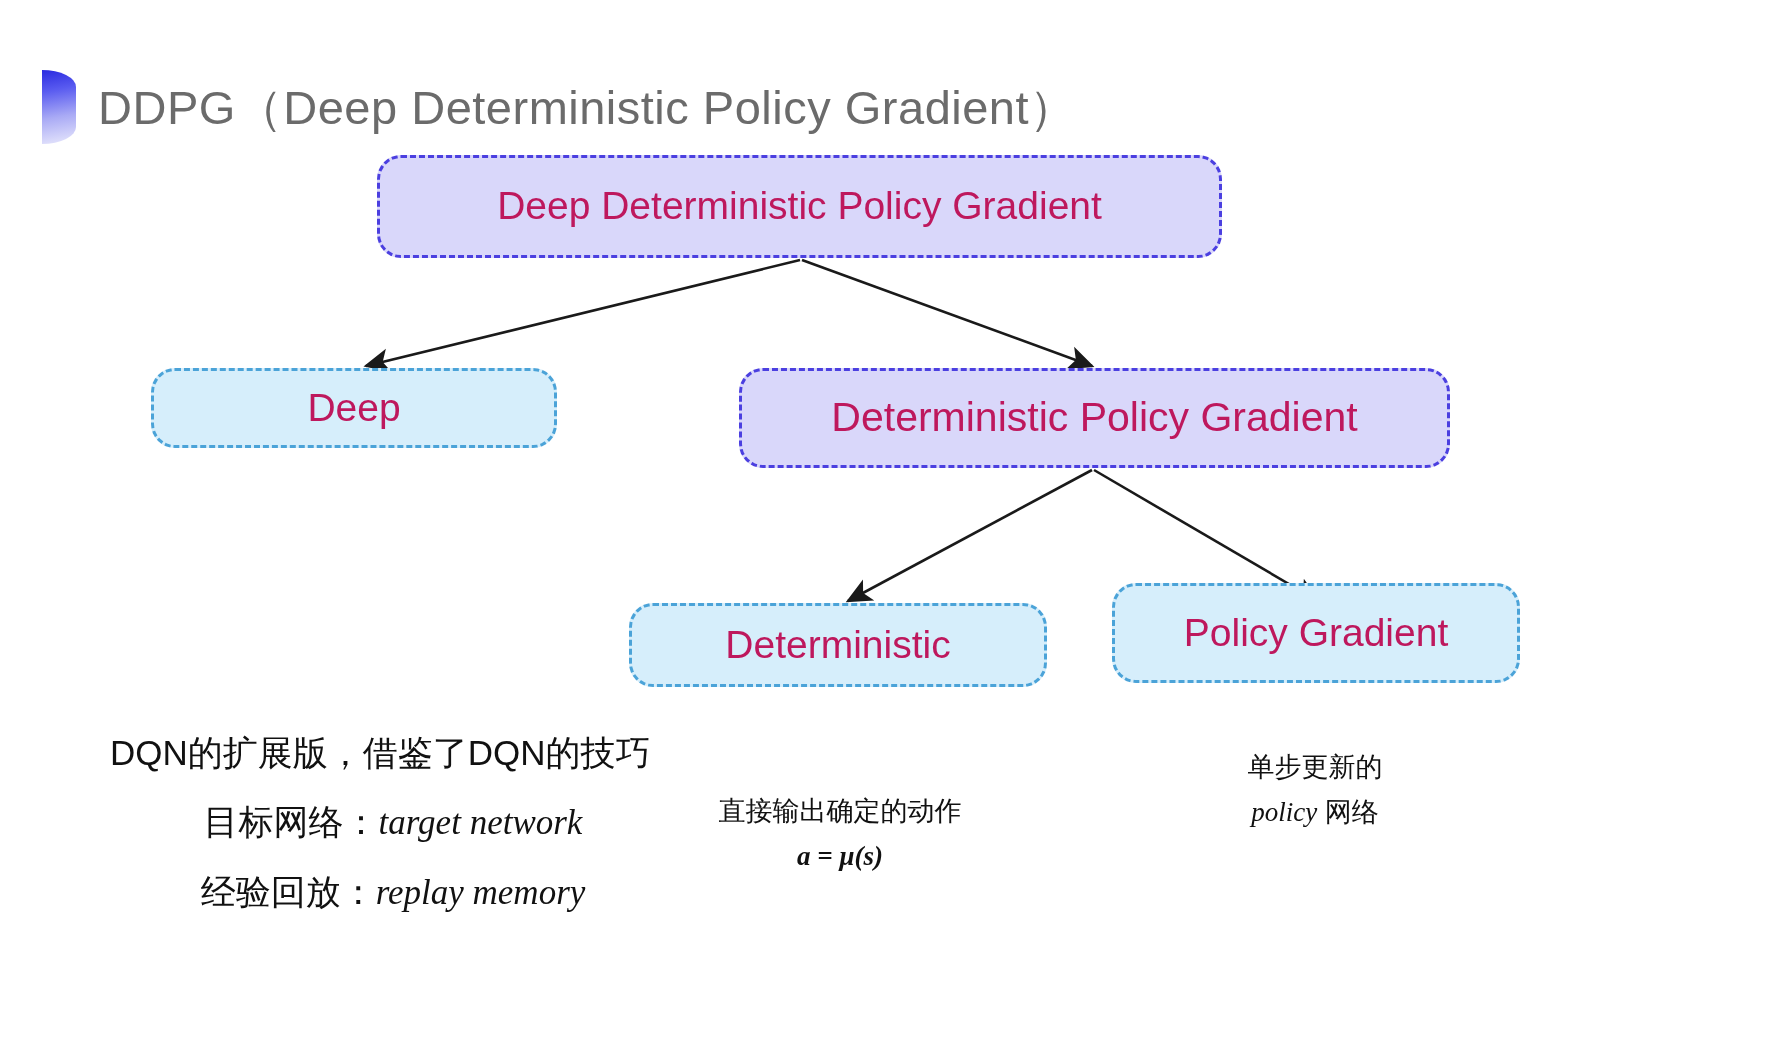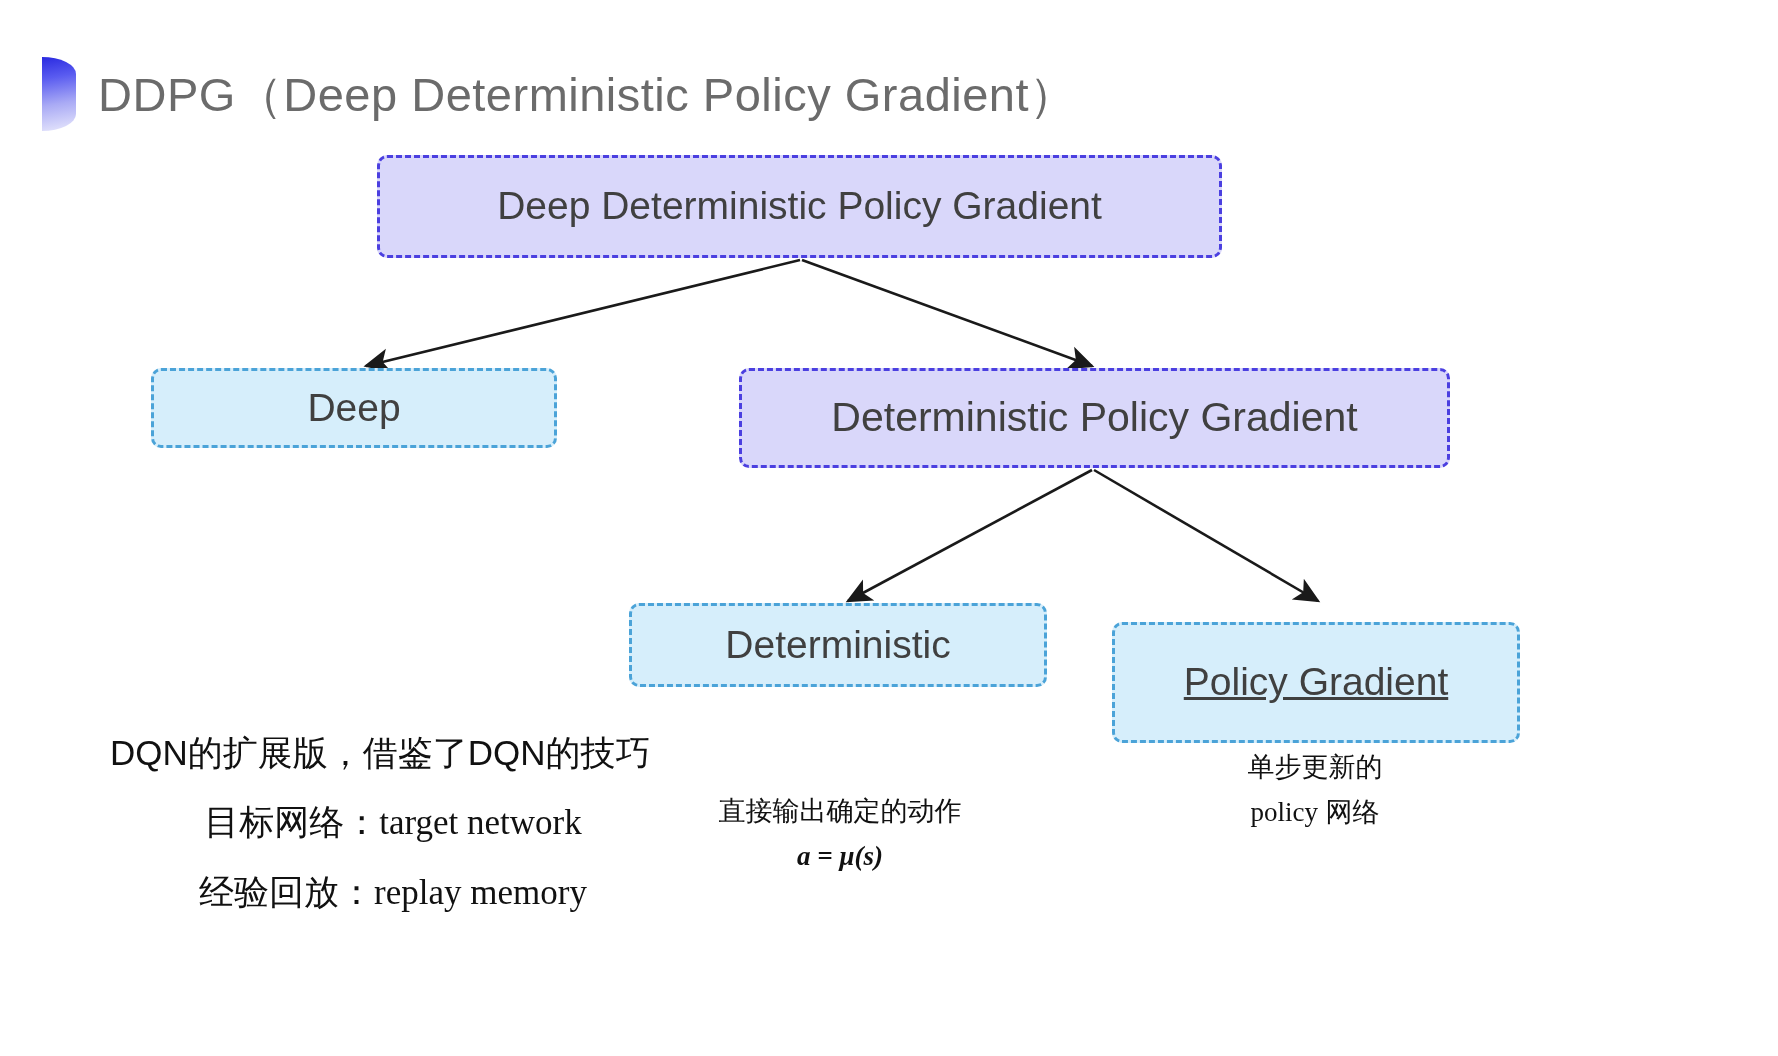--- a/index.html
+++ b/index.html
@@ -16,21 +16,21 @@
     width: 1778px;
     height: 1056px;
     background: #ffffff;
     overflow: hidden;
   }
 
   
   #title-row {
     position: absolute;
     left: 42px;
-    top: 52px;
+    top: 65px;
     height: 84px;
     display: flex;
     align-items: center;
   }
   #title-bullet {
     width: 34px;
     height: 74px;
     margin-right: 22px;
     border-top-right-radius: 74px 37px;
     border-bottom-right-radius: 74px 37px;
@@ -56,53 +56,54 @@
   }
 
   
   .node {
     position: absolute;
     box-sizing: border-box;
     display: flex;
     align-items: center;
     justify-content: center;
     text-align: center;
-    border-radius: 10px;
+    border-radius: 24px;
     border-style: dashed;
     border-width: 3px;
     font-weight: 400;
-    color: #404040;
+    color: #be185d;
     line-height: 1.15;
   }
   .node.purple {
     background: #d9d7fa;
     border-color: #4b3fe0;
   }
   .node.blue {
     background: #d6eefb;
     border-color: #4ba3d8;
   }
 
   #node-root  { left: 377px; top: 155px; width: 845px; height: 103px; font-size: 39px; }
   #node-deep  { left: 151px; top: 368px; width: 406px; height: 80px; font-size: 39px; }
   #node-dpg   { left: 739px; top: 368px; width: 711px; height: 100px; font-size: 41px; }
   #node-det   { left: 629px; top: 603px; width: 418px; height: 84px; font-size: 39px; }
-  #node-pg    { left: 1112px; top: 622px; width: 408px; height: 121px; font-size: 39px; text-decoration: underline; }
+  #node-pg    { left: 1112px; top: 583px; width: 408px; height: 100px; font-size: 39px; }
 
   
   .annot {
     position: absolute;
     color: #111111;
     text-align: center;
     line-height: 1.45;
     white-space: nowrap;
   }
   .annot .ln { display: block; }
   .serif-italic {
     font-family: "Liberation Serif", "DejaVu Serif", serif;
+    font-style: italic;
   }
   .math {
     font-family: "Liberation Serif", "DejaVu Serif", serif;
     font-style: italic;
     font-weight: bold;
   }
 
   #annot-deep {
     left: 110px;
     top: 728px;

